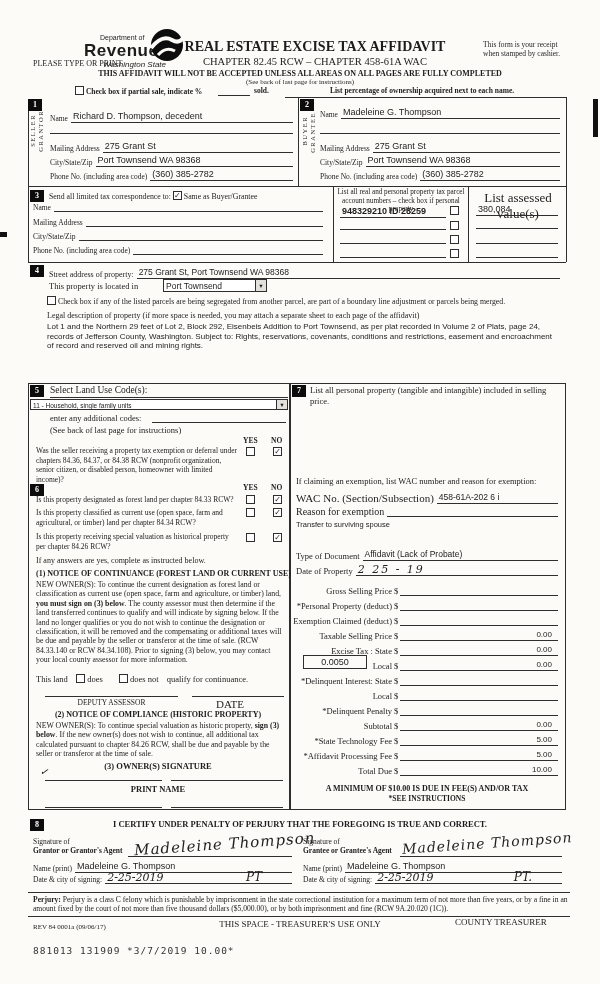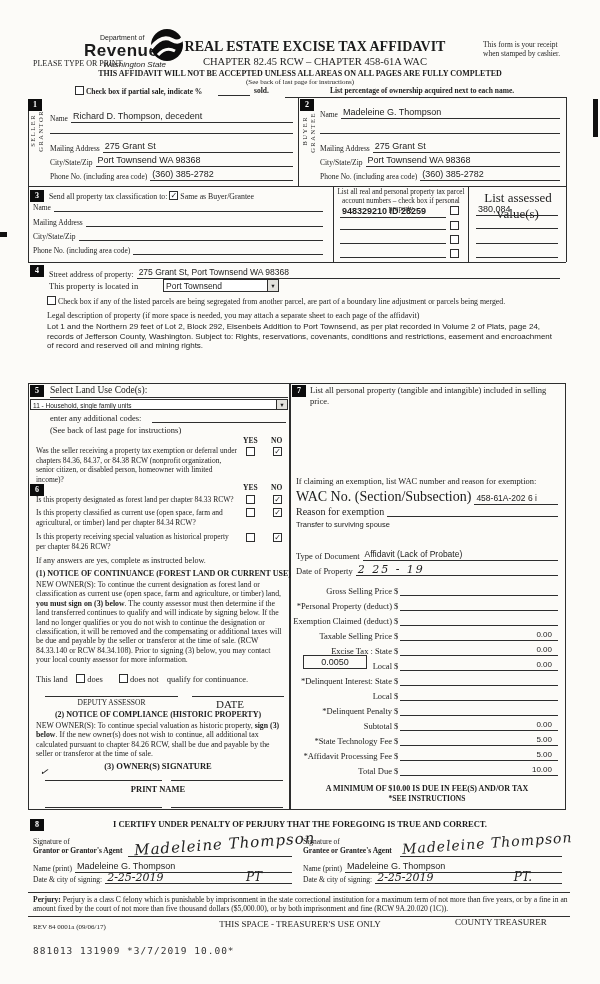--- a/index.html
+++ b/index.html
@@ -109,21 +109,21 @@
     <span class="lbl">City/State/Zip</span>
     <span class="fill"><span class="typed" style="font-size:9px">Port Townsend WA 98368</span></span>
   </div>
   <div class="frow" style="left:320px;top:166px;width:240px">
     <span class="lbl">Phone No. (including area code)</span>
     <span class="fill"><span class="typed" style="font-size:9px">(360) 385-2782</span></span>
   </div>
 
   <div class="numbox" style="left:30px;top:190px">3</div>
   <div class="abs" style="left:49px;top:191px;font-size:7.8px">
-    <span>Send all property tax classification to:</span>
+    <span>Send all limited tax correspondence to:</span>
     <span class="cb"><span>✓</span></span>
     <span>Same as Buyer/Grantee</span>
   </div>
   <div class="frow" style="left:33px;top:203px;width:290px">
     <span class="lbl">Name</span>
       <span class="fill"></span>
   </div>
   <div class="frow" style="left:33px;top:218px;width:290px">
     <span class="lbl">Mailing Address</span>
       <span class="fill"></span>
@@ -156,21 +156,21 @@
   <div class="hr" style="left:476px;top:228px;width:82px"></div>
   <div class="hr" style="left:476px;top:243px;width:82px"></div>
   <div class="hr" style="left:476px;top:257px;width:82px"></div>
 
   <div class="numbox" style="left:30px;top:265px">4</div>
   <div class="frow" style="left:49px;top:264px;width:511px">
     <span class="lbl" style="font-size:8px">Street address of property:</span>
     <span class="fill"><span class="typed" style="font-size:8.5px">275 Grant St, Port Townsend WA 98368</span></span>
   </div>
   <div class="abs" style="left:49px;top:281px;font-size:8.5px">This property is located in</div>
-  <div class="dd" style="left:163px;top:279px;width:116px;height:13px">
+  <div class="dd" style="left:163px;top:279px;width:104px;height:13px">
     <span class="txt" style="font-size:8.5px;line-height:11px">Port Townsend</span>
     <span class="btn">▼</span>
   </div>
   <div class="abs" style="left:47px;top:296px;font-size:7.8px">
     <span class="cb"></span>
     <span>Check box if any of the listed parcels are being segregated from another parcel, are part of a boundary line adjustment or parcels being merged.</span>
   </div>
   <div class="abs" style="left:47px;top:311px;font-size:8px">Legal description of property (if more space is needed, you may attach a separate sheet to each page of the affidavit)</div>
   <div class="abs typed" style="left:47px;top:322px;width:508px;font-size:8px;line-height:9.6px">Lot 1 and the Northern 29 feet of Lot 2, Block 292, Eisenbeis Addition to Port Townsend, as per plat recorded in Volume 2 of Plats, page 24, records of Jefferson County, Washington. Subject to: Rights, reservations, covenants, conditions and restrictions, easement and encroachment of record and reserved oil and mining rights.</div>
 
@@ -232,21 +232,21 @@
   <div class="hr" style="left:45px;top:780px;width:117px"></div>
   <div class="hr" style="left:171px;top:780px;width:112px"></div>
   <div class="abs b c" style="left:30px;top:784px;width:256px;font-size:8.5px">PRINT NAME</div>
   <div class="hr" style="left:45px;top:807px;width:117px"></div>
   <div class="hr" style="left:171px;top:807px;width:112px"></div>
 
   <div class="numbox" style="left:292px;top:385px">7</div>
   <div class="abs" style="left:310px;top:385px;width:248px;font-size:8.5px;line-height:10.5px">List all  personal property (tangible and intangible) included in selling price.</div>
   <div class="abs" style="left:296px;top:476px;font-size:8.5px">If claiming an exemption, list WAC number and reason for exemption:</div>
   <div class="frow" style="left:296px;top:489px;width:262px">
-    <span class="lbl" style="font-size:14px">WAC No. (Section/Subsection)</span>
+    <span class="lbl" style="font-size:11px">WAC No. (Section/Subsection)</span>
     <span class="fill"><span class="typed" style="font-size:8.5px">458-61A-202 6 i</span></span>
   </div>
   <div class="frow" style="left:296px;top:506px;width:262px">
     <span class="lbl" style="font-size:10px">Reason for exemption</span>
     <span class="fill"></span>
   </div>
   <div class="abs typed" style="left:296px;top:520px;font-size:7.5px">Transfer to surviving spouse</div>
 
   <div class="frow" style="left:296px;top:546px;width:262px">
     <span class="lbl" style="font-size:8.5px">Type of Document</span>

